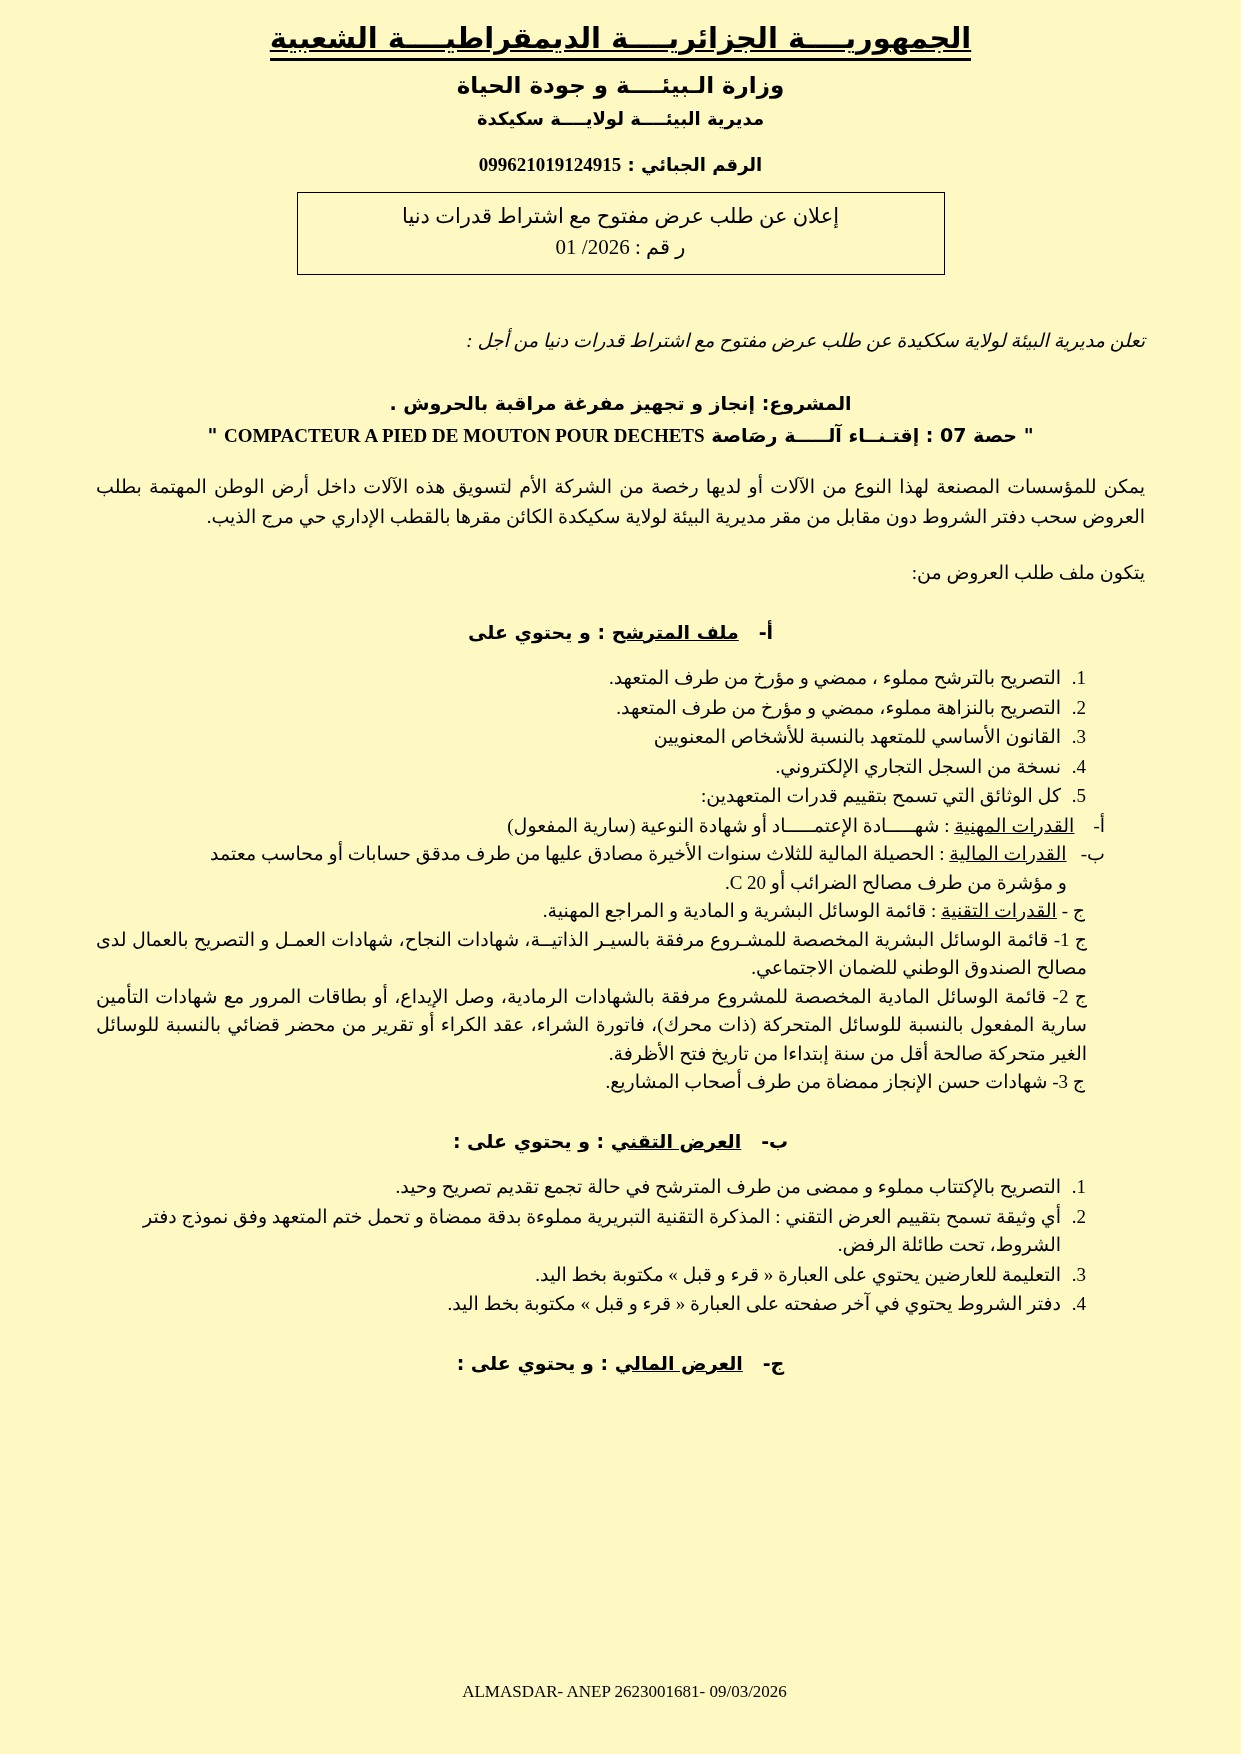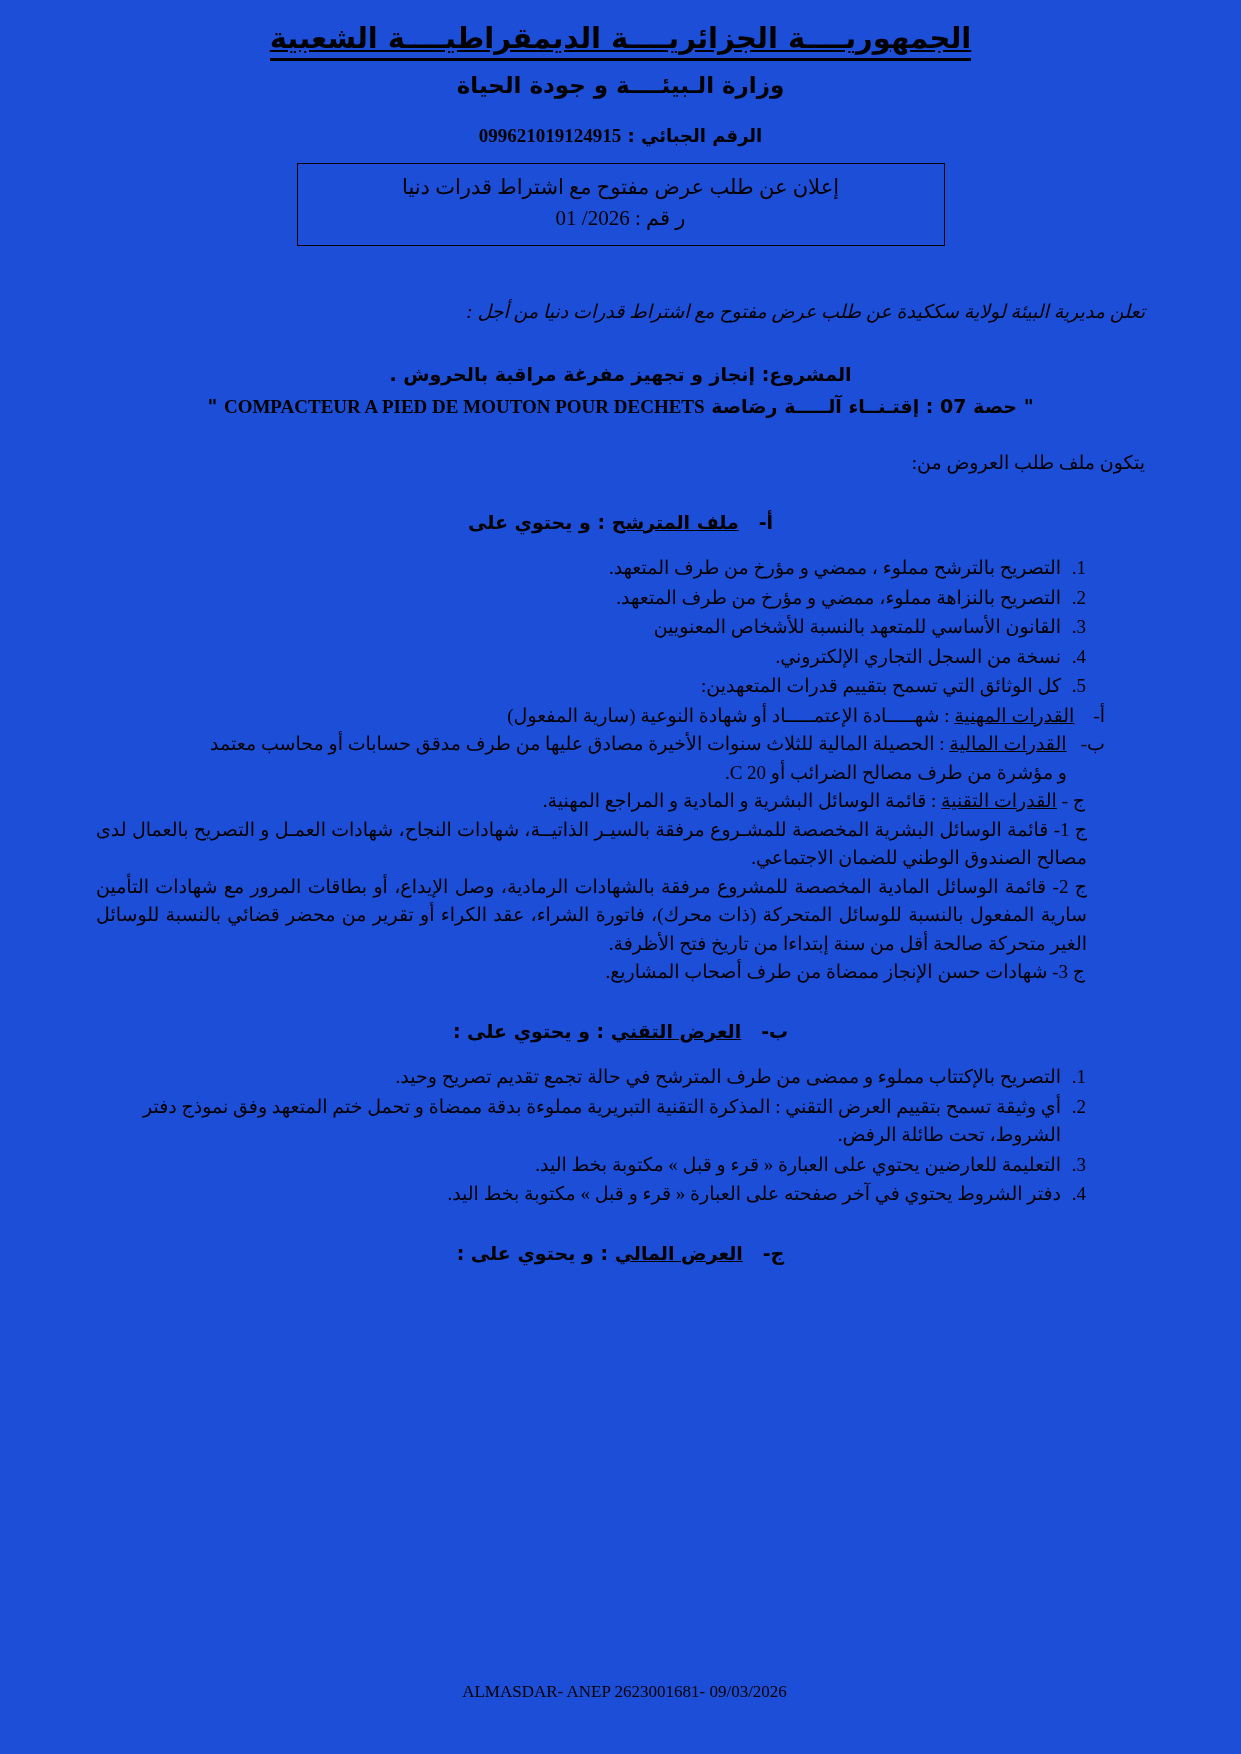--- a/index.html
+++ b/index.html
@@ -9,21 +9,21 @@
     background: #ffffff;
   }
   body {
     font-family: "DejaVu Sans", "Liberation Sans", sans-serif;
     color: #000000;
   }
   .page {
     width: 1241px;
     height: 1754px;
     position: relative;
-    background: #1d4ed8;
+    background: #fef9c3;
     box-sizing: border-box;
     padding: 0;
     overflow: hidden;
   }
   .inner {
     position: absolute;
     left: 96px;
     right: 96px;
     top: 20px;
   }
@@ -186,20 +186,21 @@
   }
 </style>
 </head>
 <body>
 
 <div class="page">
   <div class="inner">
 
     <div class="hdr-line1"><span class="u">الجمهوريــــة الجزائريــــة الديمقراطيــــة الشعبية</span></div>
     <div class="hdr-line2">وزارة الـبيئــــة و جودة الحياة</div>
+    <div class="hdr-line3">مديرية البيئــــة لولايــــة سكيكدة</div>
 
     <div class="tax-line">
       <span>الرقم الجبائي  :</span>
       <span class="tax-num">099621019124915</span>
     </div>
 
     <div class="title-box">
       <div class="l1">إعلان عن طلب عرض مفتوح مع اشتراط قدرات دنيا</div>
       <div class="l2">ر قم : 2026/ 01</div>
     </div>
@@ -208,20 +209,21 @@
 
     <div class="proj-block">
       <div class="proj-l1">المشروع: إنجاز و تجهيز مفرغة مراقبة  بالحروش .</div>
       <div class="proj-l2">
         <span>" حصة 07 : إقتـنــاء آلـــــة رصَاصة</span>
         <span class="proj-fr">COMPACTEUR A PIED DE MOUTON POUR DECHETS</span>
         <span>"</span>
       </div>
     </div>
 
+    <div class="para">يمكن للمؤسسات المصنعة لهذا النوع من الآلات أو لديها رخصة من الشركة الأم لتسويق هذه الآلات داخل أرض الوطن المهتمة بطلب العروض سحب دفتر الشروط دون مقابل من مقر مديرية البيئة لولاية سكيكدة الكائن مقرها بالقطب الإداري حي مرج الذيب.</div>
 
     <div class="para-compose">يتكون ملف طلب العروض من:</div>
 
     <div class="sec-head">
       <span>أ-</span>&nbsp;&nbsp;
       <span class="u">ملف المترشح</span>
       <span>: و يحتوي على</span>
     </div>
 
     <ol class="num">

